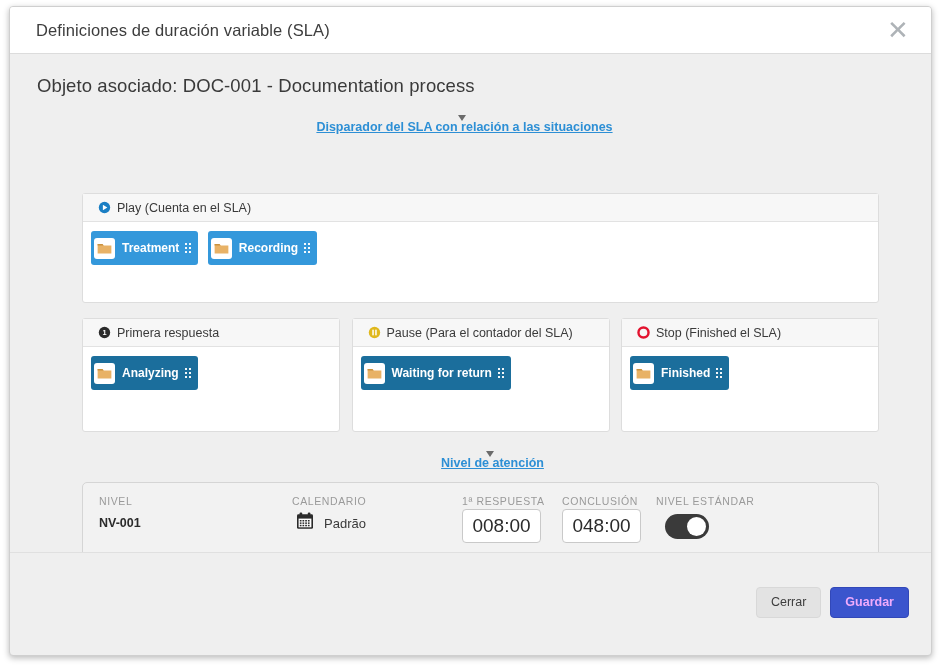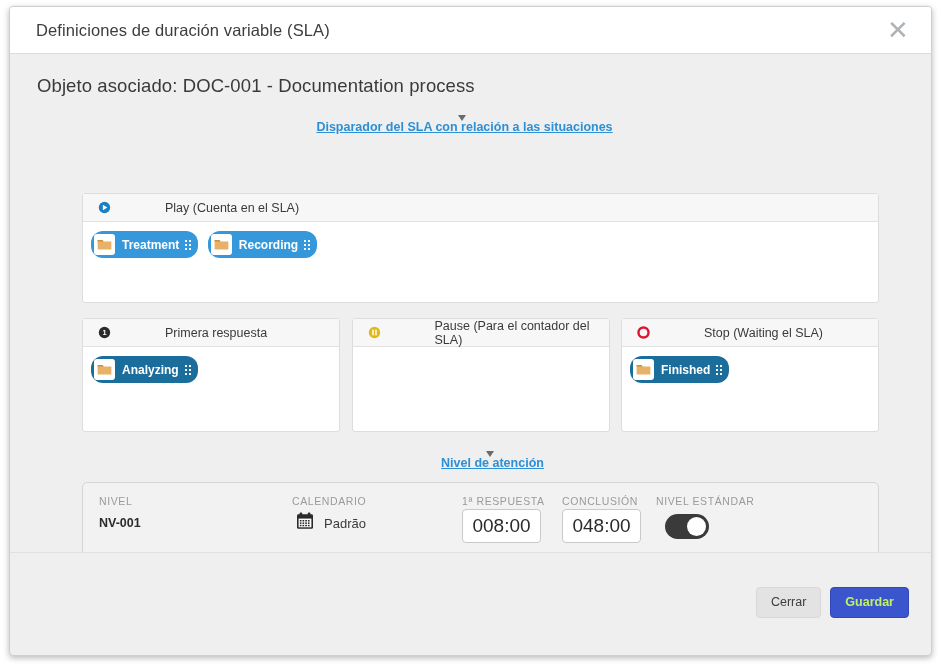--- a/index.html
+++ b/index.html
@@ -114,40 +114,39 @@
   }
   .panel-head {
     background: #f7f7f7;
     border-bottom: 1px solid #e2e2e2;
     height: 27px;
     display: flex;
     align-items: center;
     padding-left: 15px;
     font-size: 12.5px;
     color: #3a3a3a;
-    gap: 48px;
   }
   .panel-body {
     padding: 9px 0 0 8px;
   }
 
   .status-icon {
     width: 13px;
     height: 13px;
     margin-right: 6px;
     flex: 0 0 auto;
     display: block;
   }
 
   
   .tag {
     display: inline-flex;
     align-items: center;
-    height: 27px;
-    border-radius: 12px;
+    height: 34px;
+    border-radius: 3px;
     padding: 0 7px 0 3px;
     margin: 0 5px 6px 0;
     cursor: move;
     vertical-align: top;
   }
   .tag.light { background: #3498db; }
   .tag.dark  { background: #1b6e9c; }
   .tag-folder {
     width: 21px;
     height: 21px;
@@ -338,21 +337,21 @@
     color: #3d3d3d;
     font-size: 12.5px;
     margin-right: 9px;
   }
   .btn-save {
     height: 31px;
     min-width: 72px;
     padding: 0 14px;
     background: #3b55cd;
     border: 1px solid #3248b8;
-    color: #bef264;
+    color: #f0abfc;
     font-size: 12.5px;
     font-weight: bold;
   }
 </style>
 </head>
 <body>
 
 <div class="modal">
 
   <div class="modal-header">
@@ -452,28 +451,47 @@
 
       <div class="panel">
         <div class="panel-head">
           <svg class="status-icon" viewBox="0 0 16 16">
             <circle cx="8" cy="8" r="7" fill="#e0b81c"></circle>
             <rect x="5.3" y="4.5" width="1.8" height="7" fill="#ffffff"></rect>
             <rect x="8.9" y="4.5" width="1.8" height="7" fill="#ffffff"></rect>
           </svg>
           <span>Pause (Para el contador del SLA)</span>
         </div>
+        <div class="panel-body">
+          <div class="tag dark">
+            <span class="tag-folder">
+              <svg width="15" height="13" viewBox="0 0 16 14">
+                <path d="M0.6 2.2h5.2l1.3 1.6h8.3v8.6H0.6z" fill="#e8b266"></path>
+                <path d="M0.6 2.2h5.2l1.3 1.6H0.6z" fill="#c9913f"></path>
+              </svg>
+            </span>
+            <span class="tag-label">Waiting for return</span>
+            <span class="tag-grip">
+                <i></i>
+                <i></i>
+                <i></i>
+                <i></i>
+                <i></i>
+                <i></i>
+              </span>
+          </div>
+        </div>
       </div>
 
       <div class="panel">
         <div class="panel-head">
           <svg class="status-icon" viewBox="0 0 16 16">
             <circle cx="8" cy="8" r="6.2" fill="none" stroke="#e3132f" stroke-width="3"></circle>
           </svg>
-          <span>Stop (Waiting el SLA)</span>
+          <span>Stop (Finished el SLA)</span>
         </div>
         <div class="panel-body">
           <div class="tag dark">
             <span class="tag-folder">
               <svg width="15" height="13" viewBox="0 0 16 14">
                 <path d="M0.6 2.2h5.2l1.3 1.6h8.3v8.6H0.6z" fill="#e8b266"></path>
                 <path d="M0.6 2.2h5.2l1.3 1.6H0.6z" fill="#c9913f"></path>
               </svg>
             </span>
             <span class="tag-label">Finished</span>

